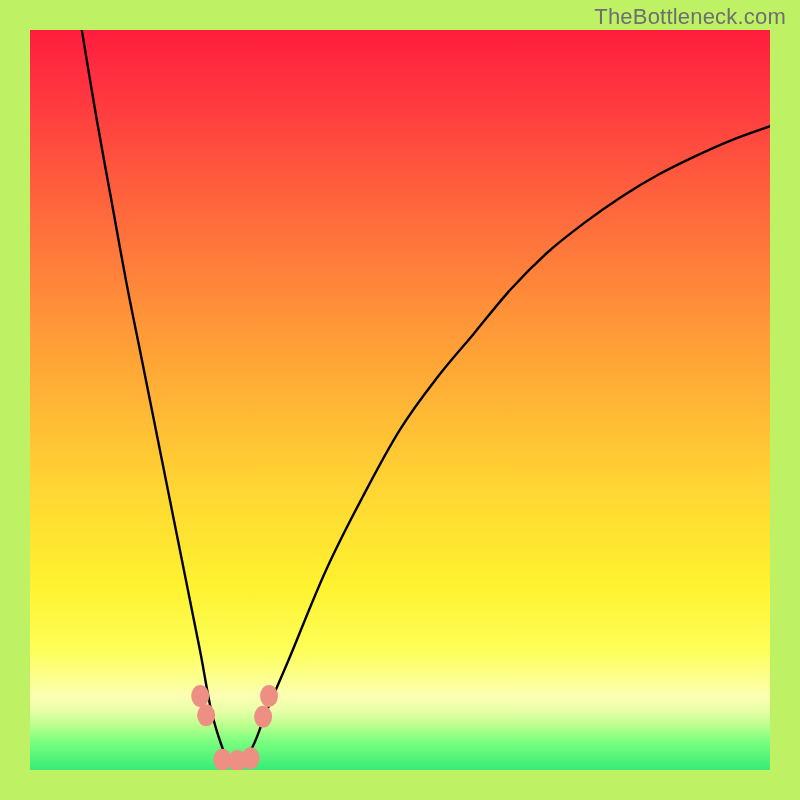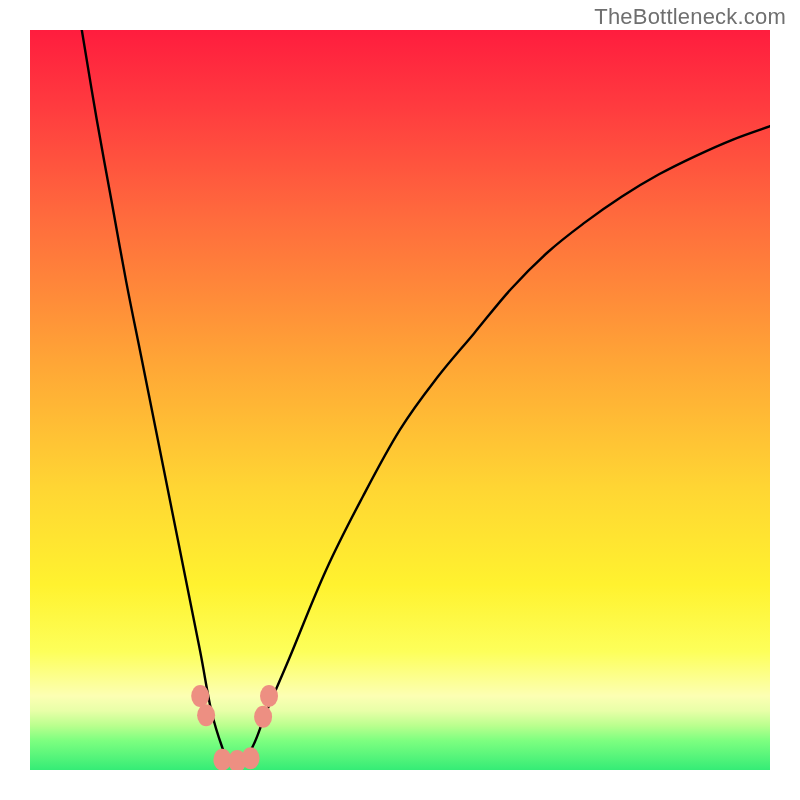--- a/index.html
+++ b/index.html
@@ -8,21 +8,21 @@
     width: 800px;
     height: 800px;
     overflow: hidden;
     background: #000;
     font-family: Arial, Helvetica, sans-serif;
   }
   .frame {
     position: relative;
     width: 800px;
     height: 800px;
-    background: #ffffff;
+    background: #bef264;
   }
   .plot-area {
     position: absolute;
     left: 30px;
     top: 30px;
     width: 740px;
     height: 740px;
     overflow: hidden;
   }
   .gradient {

